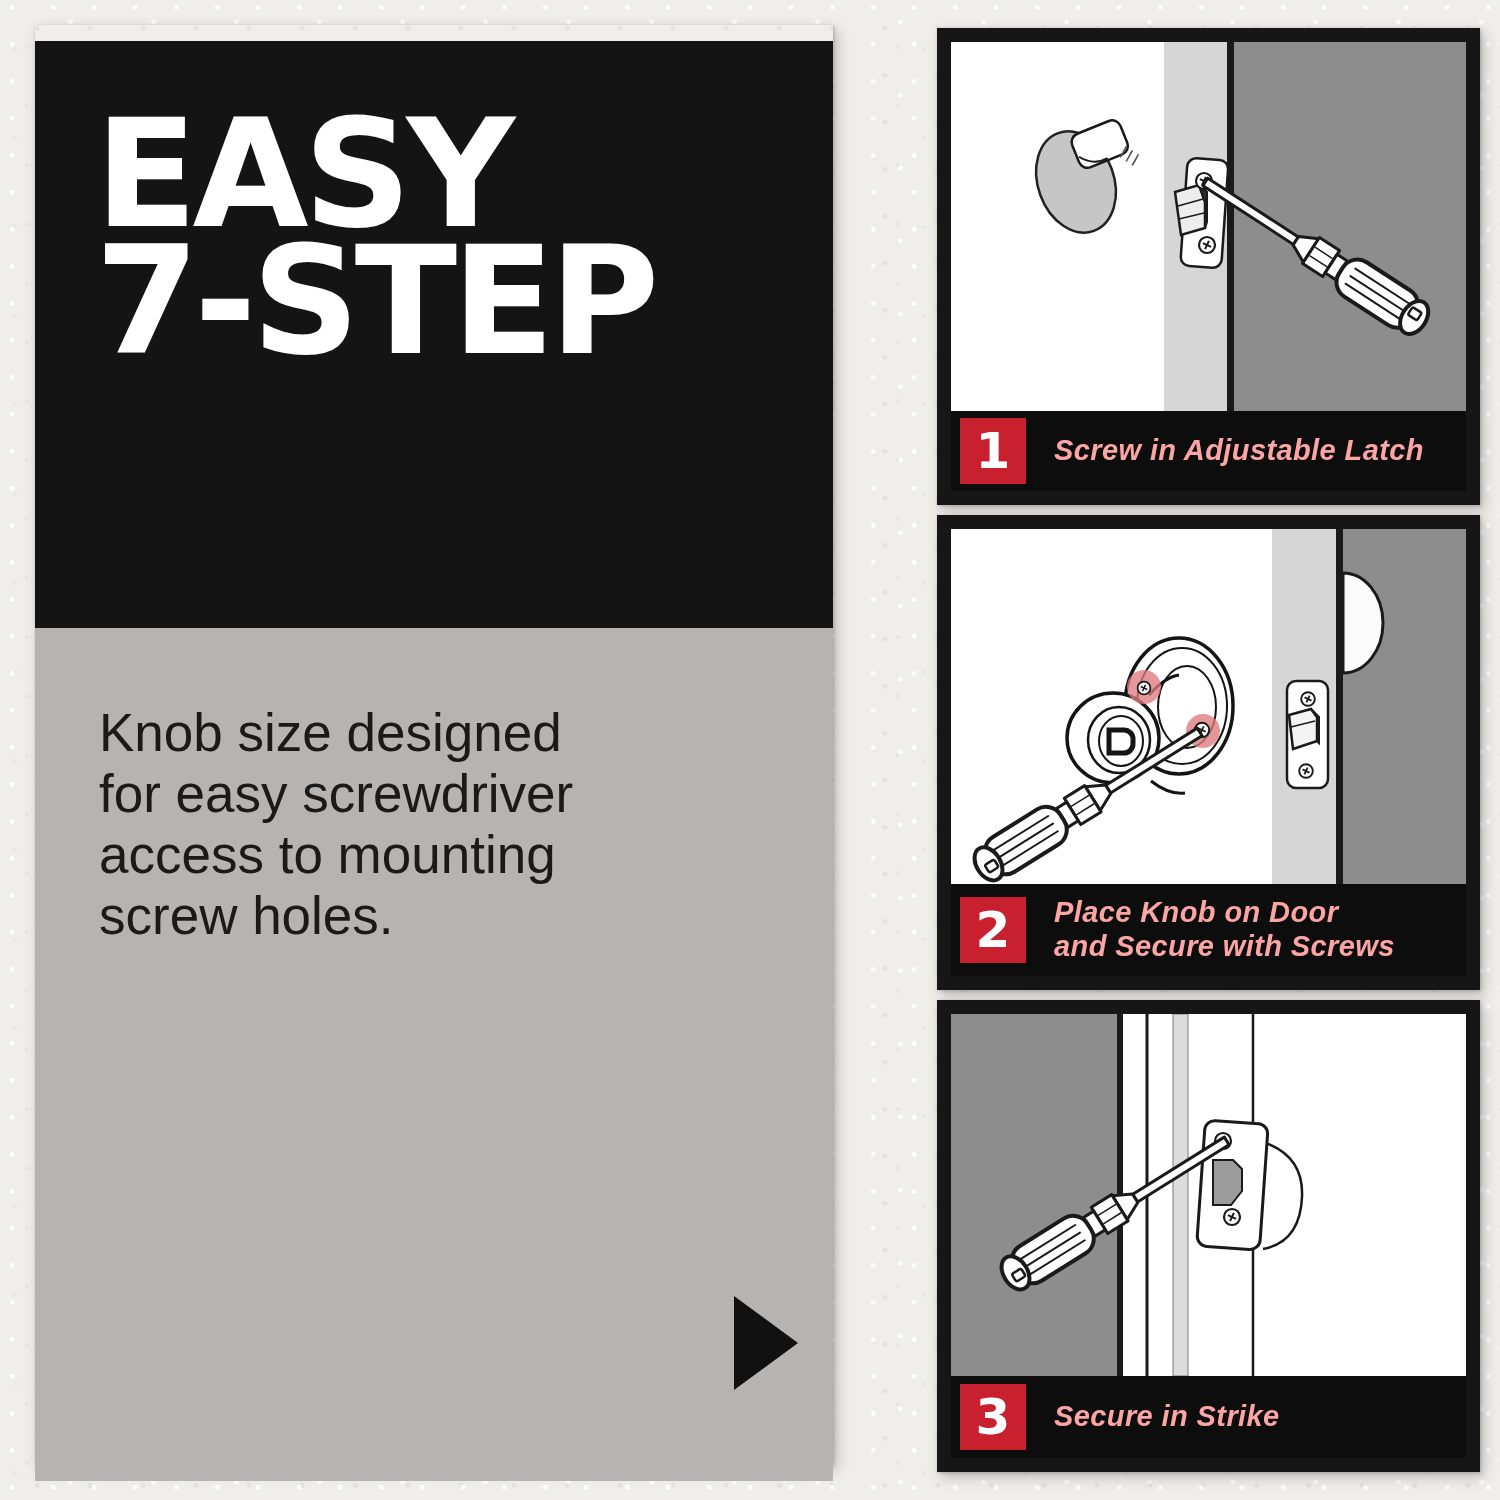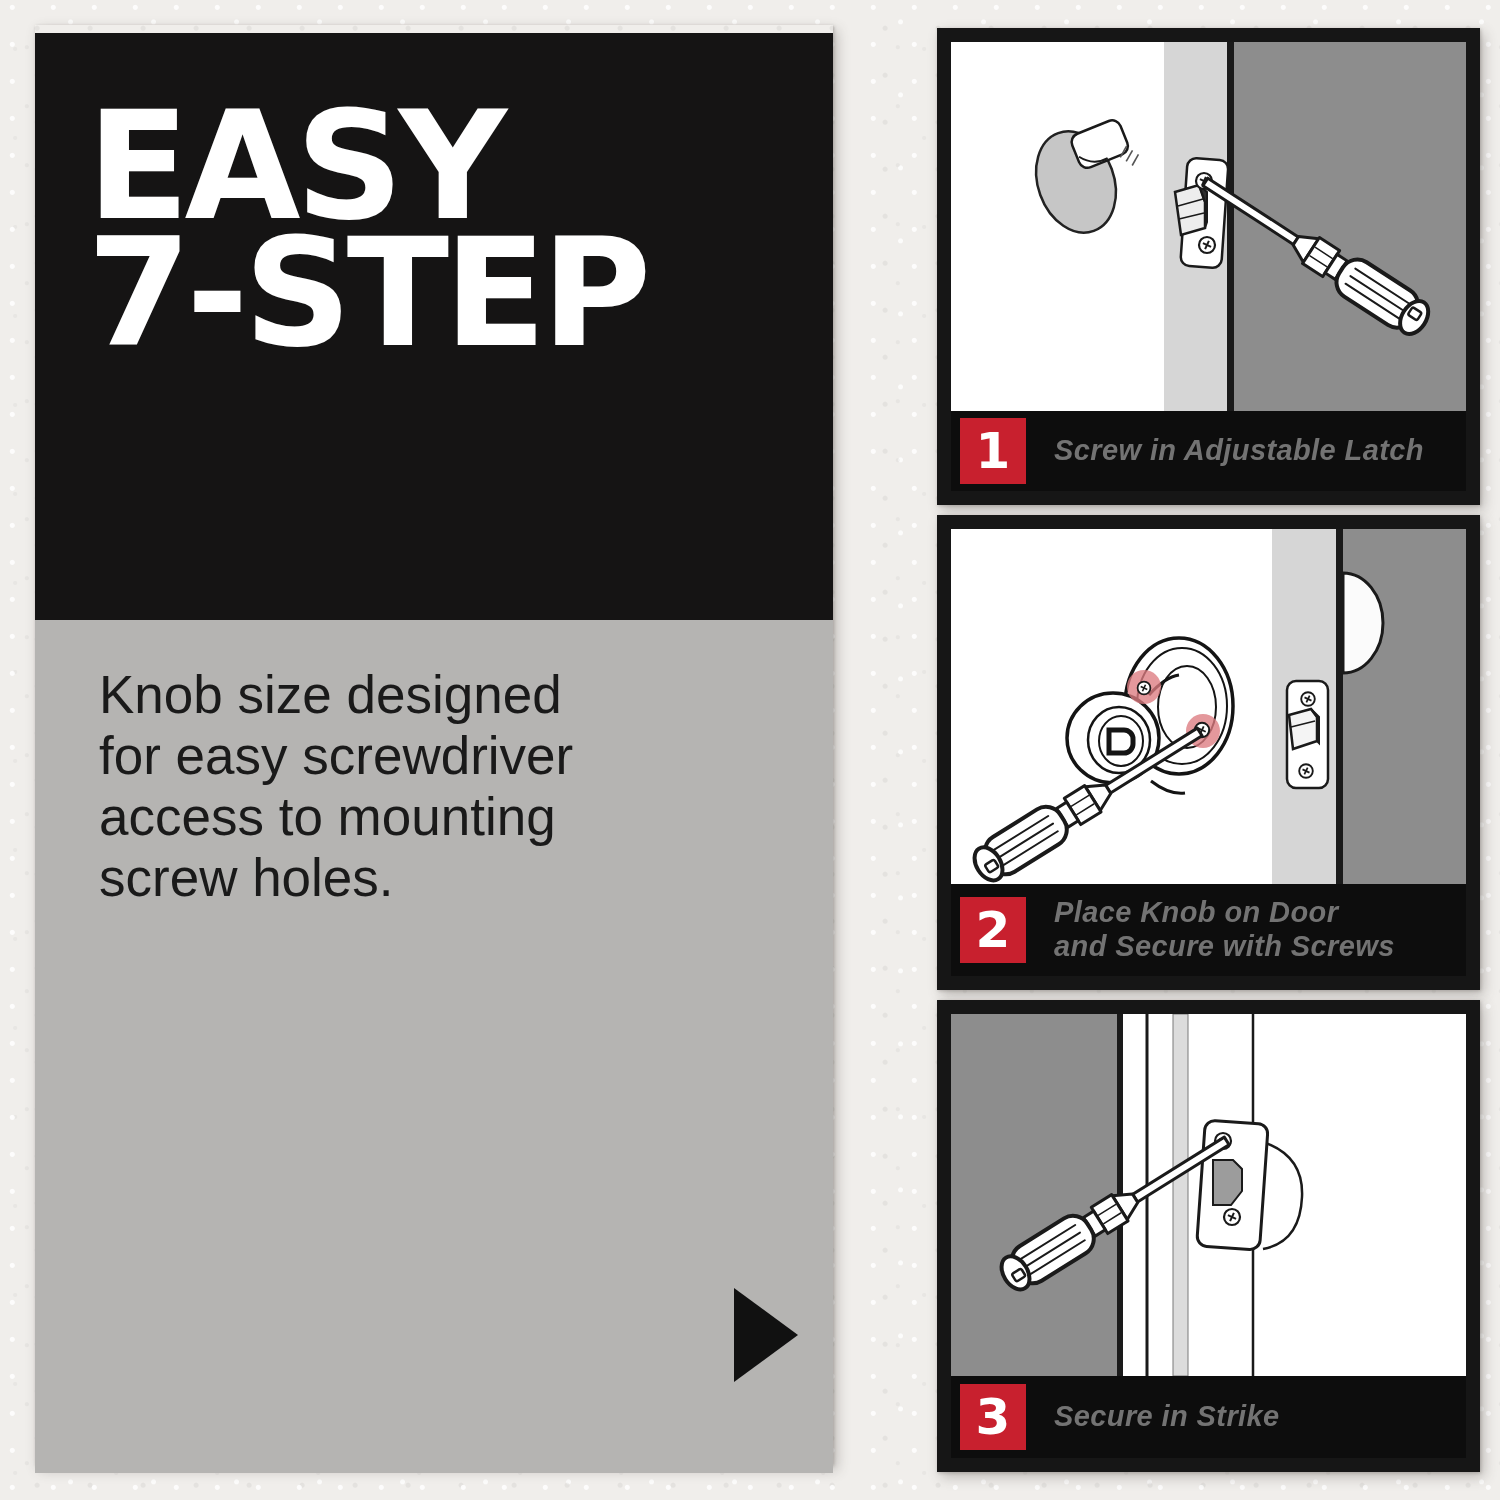--- a/index.html
+++ b/index.html
@@ -14,46 +14,46 @@
       radial-gradient(circle at 15% 55%, rgba(0,0,0,.035) 0 1.5px, rgba(0,0,0,0) 2.5px);
     background-size:41px 37px, 53px 47px, 67px 59px, 83px 73px, 101px 89px;
     position:relative;
   }
   .card-shadow{box-shadow:4px 5px 12px rgba(70,64,58,.30), 1px 1px 3px rgba(70,64,58,.25);}
 
   
   .left-card{position:absolute;left:35px;top:25px;width:798px;height:1440px;}
   .card-black{width:100%;height:587px;background:#151414;}
   .card-gray{position:relative;width:100%;height:853px;background:#b5b4b2;}
-  .headline{margin:8px;padding:70px 0 0 44px;color:#ffffff;
+  .headline{margin:16px;padding:70px 0 0 44px;color:#ffffff;
     font-family:"DejaVu Sans","Liberation Sans",sans-serif;
     font-weight:800;font-size:150px;line-height:127px;letter-spacing:-5px;}
   .headline span{display:block;}
-  .body-text{margin:0;padding:44px 30px 0 64px;color:#1a1a1a;
+  .body-text{margin:0;padding:74px 30px 0 64px;color:#1a1a1a;
     font-size:53px;line-height:61px;white-space:pre-line;font-weight:400;}
   .arrow-right{position:absolute;left:699px;top:668px;width:0;height:0;
     border-top:47px solid transparent;border-bottom:47px solid transparent;
     border-left:64px solid #111111;}
 
   
   .step-panel{position:absolute;left:937px;width:543px;background:#ffffff;
     border:14px solid #161616;box-sizing:border-box;display:flex;flex-direction:column;}
   .panel-1{top:28px;height:477px;}
   .panel-2{top:515px;height:475px;}
   .panel-3{top:1000px;height:472px;}
   .illus{flex:1 1 auto;min-height:0;}
   .illus svg{display:block;width:100%;height:100%;}
   .caption-bar{flex:0 0 auto;background:#0d0d0d;display:flex;align-items:center;}
   .panel-1 .caption-bar{height:80px;}
   .panel-2 .caption-bar{height:92px;}
   .panel-3 .caption-bar{height:82px;}
   .step-num{flex:0 0 auto;width:66px;height:66px;margin-left:9px;background:#c8202e;
     display:flex;align-items:center;justify-content:center;color:#ffffff;
     font-family:"DejaVu Sans","Liberation Sans",sans-serif;font-weight:800;font-size:50px;}
-  .caption{margin-left:28px;color:#737373;font-style:italic;font-weight:800;
+  .caption{margin-left:28px;color:#fca5a5;font-style:italic;font-weight:800;
     font-family:"Liberation Sans",sans-serif;font-size:29px;line-height:1.16;
     letter-spacing:0.4px;white-space:pre-line;}
 </style>
 </head>
 <body>
 
 <svg width="0" height="0" style="position:absolute" aria-hidden="true">
   <defs>
     <g id="screwdriver" fill="#ffffff" stroke="#1a1a1a" stroke-linejoin="round" stroke-linecap="round">
       <rect x="-2" y="-4.5" width="108" height="9" stroke-width="3"></rect>

